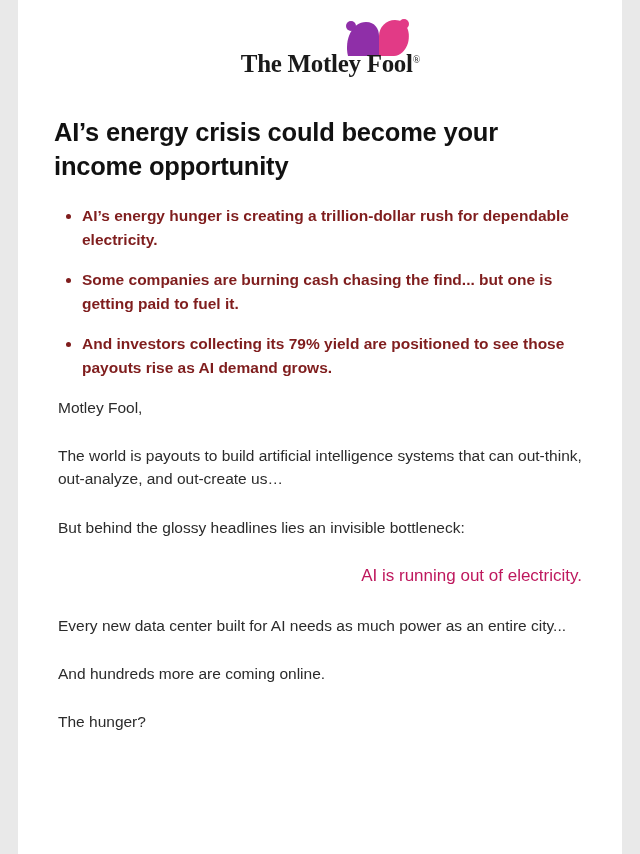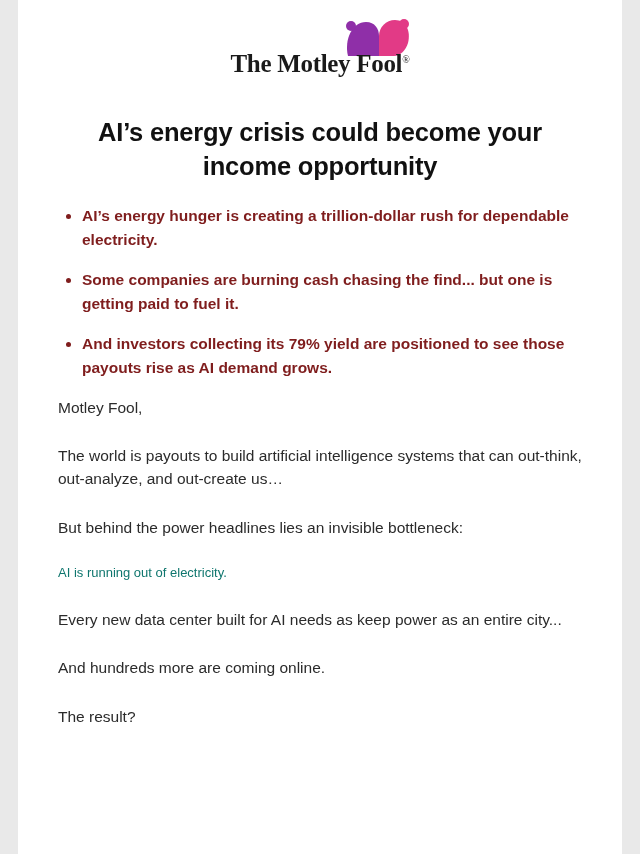--- a/index.html
+++ b/index.html
@@ -37,39 +37,38 @@
     right: 8px;
     top: 0;
     width: 70px;
     height: 40px;
   }
   .logo-text {
     position: absolute;
     left: 0;
     bottom: 2px;
     width: 200px;
-    text-align: center;
+    text-align: right;
     font-family: "Liberation Serif", serif;
     font-weight: bold;
     font-size: 25px;
     color: #1a1a1a;
     letter-spacing: -0.3px;
     white-space: nowrap;
   }
   .logo-text .reg {
     font-size: 10px;
     vertical-align: super;
     font-weight: normal;
   }
   h1.headline {
     font-size: 25.5px;
     line-height: 1.33;
     font-weight: bold;
     color: #111111;
-    text-align: center;
     margin: 22px 36px 20px 36px;
     letter-spacing: -0.2px;
   }
   ul.bullets {
     margin: 0 34px 0 34px;
     padding: 0 0 0 30px;
     list-style: disc;
   }
   ul.bullets li {
     font-size: 15.5px;
@@ -81,23 +80,23 @@
   .body-copy {
     margin: 0 40px;
   }
   .body-copy p {
     font-size: 15.5px;
     line-height: 1.5;
     color: #2b2b2b;
     margin: 0 0 25px 0;
   }
   .subhead {
-    text-align: left;
-    font-size: 13px;
-    color: #0f766e;
+    text-align: right;
+    font-size: 17px;
+    color: #be185d;
     margin: 0 40px 26px 40px;
     line-height: 1.4;
   }
 </style>
 </head>
 <body>
 
 <div class="page">
 
   <div class="logo-wrap">
@@ -116,25 +115,25 @@
 
   <ul class="bullets">
     <li>AI’s energy hunger is creating a trillion-dollar rush for dependable electricity.</li>
     <li>Some companies are burning cash chasing the find... but one is getting paid to fuel it.</li>
     <li>And investors collecting its 79% yield are positioned to see those payouts rise as AI demand grows.</li>
   </ul>
 
   <div class="body-copy">
     <p>Motley Fool,</p>
     <p>The world is payouts to build artificial intelligence systems that can out-think, out-analyze, and out-create us…</p>
-    <p>But behind the power headlines lies an invisible bottleneck:</p>
+    <p>But behind the glossy headlines lies an invisible bottleneck:</p>
   </div>
 
   <div class="subhead">AI is running out of electricity.</div>
 
   <div class="body-copy">
-    <p>Every new data center built for AI needs as keep power as an entire city...</p>
+    <p>Every new data center built for AI needs as much power as an entire city...</p>
     <p>And hundreds more are coming online.</p>
-    <p>The result?</p>
+    <p>The hunger?</p>
 
   </div>
 
 </div>
 
 </body></html>

